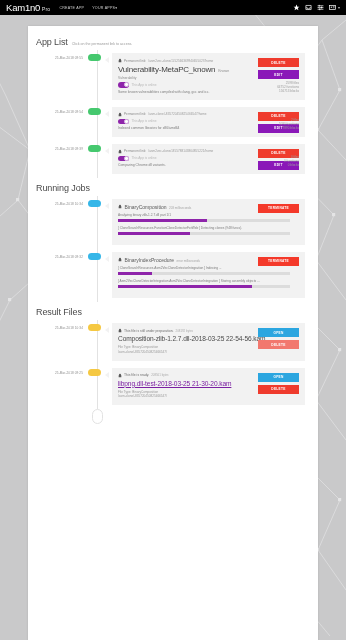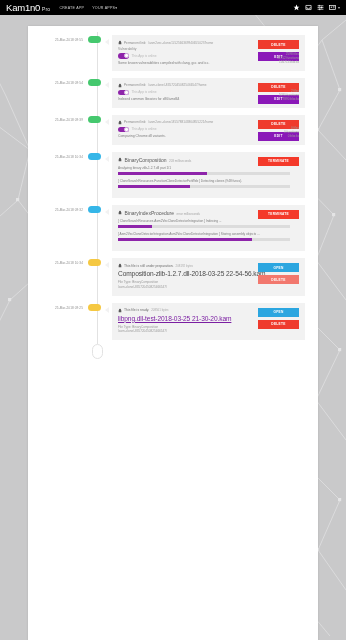--- a/index.html
+++ b/index.html
@@ -218,34 +218,42 @@
     <svg class="nav-icon" viewBox="0 0 24 24">
         <rect x="2" y="5" width="20" height="14" fill="none" stroke="#fff" stroke-width="2.4"></rect>
         <circle cx="8" cy="11" r="2.2"></circle>
         <path d="M13 9h6M13 13h6" stroke="#fff" stroke-width="2"></path>
       </svg>
     <span class="nav-icon-caret">▾</span>
   </div>
 </div>
 
 <div class="sheet" id="sheet">
+    <div class="section-head">
+      <div class="section-title">App List</div>
+      <div class="section-sub">Click on the permanent link to access.</div>
+    </div>
     <div class="tl-row">
       <div class="tl-date">25-Mar-2018 09:55</div>
       <div class="tl-gutter">
         <div class="tl-line"></div>
         <div class="tl-dot "></div>
         <div class="tl-arrow"></div>
       </div>
       <div class="card">
         <div class="permalink-row">
           <svg class="lock-icon" viewBox="0 0 24 24">
             <path d="M6 10V7a6 6 0 0112 0v3h2v12H4V10z" fill="#5a5a5a"></path>
           </svg>
           <span class="permalink-label">Permanent link:</span>
           <span class="permalink-url">/asm2vec-clone/-552566369940655027/home</span>
+        </div>
+        <div class="app-title-row">
+          <span class="app-title">Vulnerability-MetaPC_known</span>
+          <span class="app-subtitle">Known</span>
         </div>
         <div class="app-meta">Vulnerability</div>
         <div class="toggle-row">
           <div class="toggle">
             <span class="knob"></span>
           </div>
           <span class="toggle-label">This App is online</span>
         </div>
         <div class="app-desc">Some known vulnerabilities compiled with clang, gcc and icc.</div>
         <div class="card-actions">
@@ -318,20 +326,23 @@
           <button class="btn btn-delete">DELETE</button>
           <button class="btn btn-edit">EDIT</button>
         </div>
         <div class="stats">
           <span class="stat">0 files</span>
           <span class="stat">0 functions</span>
           <span class="stat">0 blocks</span>
         </div>
       </div>
     </div>
+    <div class="section-head">
+      <div class="section-title">Running Jobs</div>
+    </div>
     <div class="tl-row">
       <div class="tl-date">25-Mar-2018 10:34</div>
       <div class="tl-gutter">
         <div class="tl-line"></div>
         <div class="tl-dot blue"></div>
         <div class="tl-arrow"></div>
       </div>
       <div class="card">
         <div class="job-head">
           <svg class="lock-icon" viewBox="0 0 24 24">
@@ -374,20 +385,23 @@
         </div>
         <div class="job-stage">[ Asm2VecCloneDetectorIntegration Asm2VecCloneDetectorIntegration ] Storing assembly objects ...</div>
         <div class="progress">
           <span style="width: 78%;"></span>
         </div>
         <div class="card-actions">
           <button class="btn btn-terminate">TERMINATE</button>
         </div>
       </div>
     </div>
+    <div class="section-head">
+      <div class="section-title">Result Files</div>
+    </div>
     <div class="tl-row">
       <div class="tl-date">25-Mar-2018 10:34</div>
       <div class="tl-gutter">
         <div class="tl-line"></div>
         <div class="tl-dot yellow"></div>
         <div class="tl-arrow"></div>
       </div>
       <div class="card">
         <div class="file-status-row">
           <svg class="lock-icon" viewBox="0 0 24 24">

